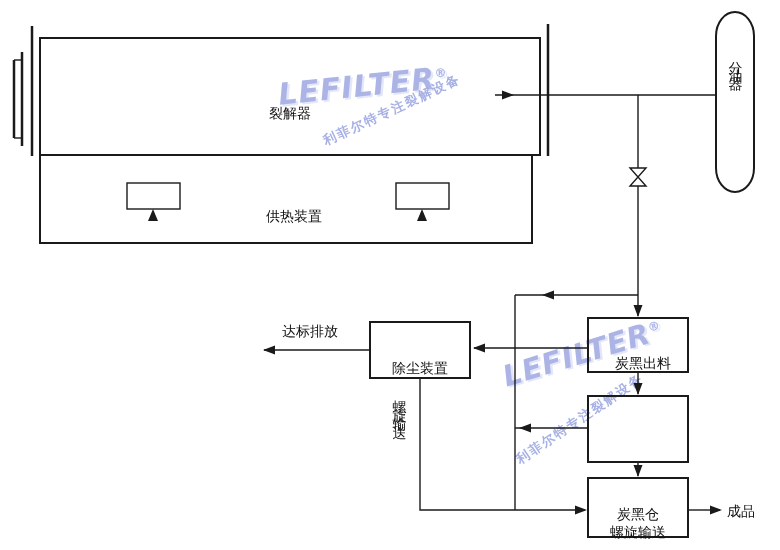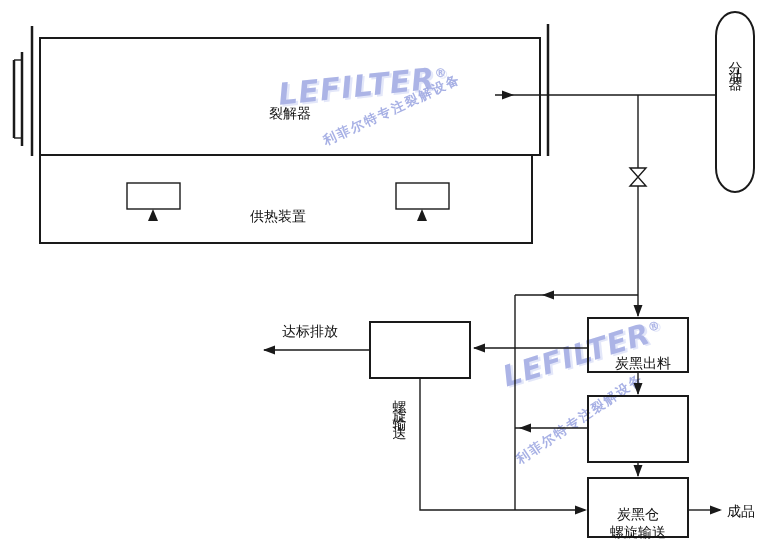--- a/index.html
+++ b/index.html
@@ -97,24 +97,25 @@
     <polygon class="arrow" points="587,510 575,505.5 575,514.5"></polygon>
     <polygon class="arrow" points="722,510 710,505.5 710,514.5"></polygon>
 
     <rect class="stroke" x="588" y="318" width="100" height="54"></rect>
     <rect class="stroke" x="370" y="322" width="100" height="56"></rect>
     <rect class="stroke" x="588" y="396" width="100" height="66"></rect>
     <rect class="stroke" x="588" y="478" width="100" height="59"></rect>
   </svg>
 
   <div class="lbl center" style="left:240px;top:88px;width:100px;">裂解器</div>
-  <div class="lbl center" style="left:228px;top:191px;width:100px;">供热装置</div>
+  <div class="lbl center" style="left:244px;top:191px;width:100px;">供热装置</div>
   <div class="lbl vtext" style="left:727px;top:50px;">分油器</div>
 
   <div class="lbl" style="left:282px;top:322px;">达标排放</div>
+  <div class="lbl center" style="left:370px;top:343px;width:100px;">除尘装置</div>
   <div class="lbl center" style="left:588px;top:338px;width:110px;">炭黑出料</div>
 
 
   <div class="lbl center" style="left:588px;top:489px;width:100px;text-align:center;">
     <div>炭黑仓</div>
     <div>螺旋输送</div>
   </div>
 
   <div class="lbl vtext" style="left:391px;top:388px;letter-spacing:9px;">螺旋输送</div>
   <div class="lbl" style="left:727px;top:502px;">成品</div>

